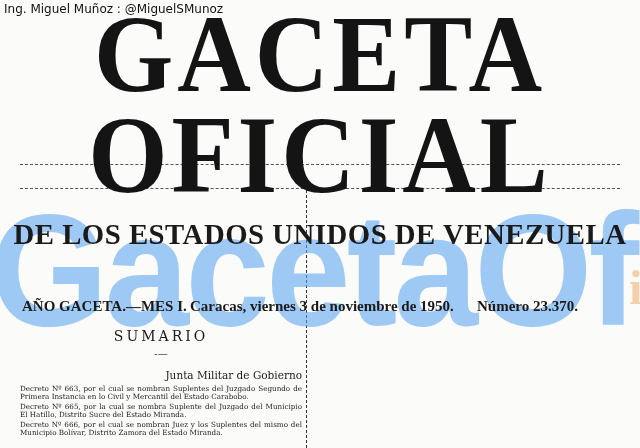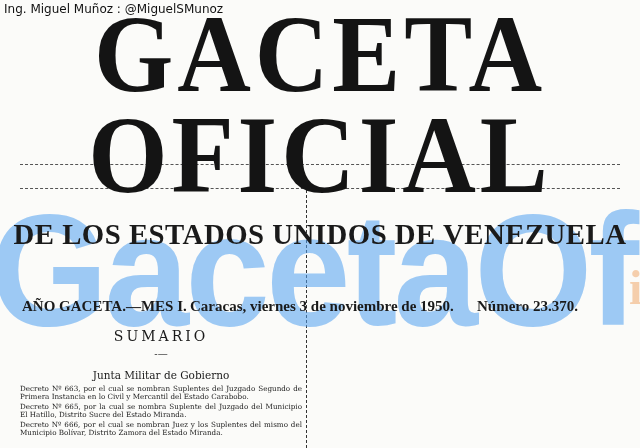--- a/index.html
+++ b/index.html
@@ -51,21 +51,21 @@
       border-left: 1.5px dashed #333;
     }
     .left-col { position: absolute; left: 20px; top: 196px; width: 282px; }
 
     .sumario {
       text-align: center; font-size: 14px; letter-spacing: 3px;
       margin: 0 0 2px 0; line-height: 20px;
     }
     .dash { text-align: center; font-size: 10px; line-height: 12px; margin-bottom: 8px; }
     .section-head {
-      text-align: center; font-size: 10.5px; line-height: 14px; margin: 3px 0 3px 0;
+      text-align: right; font-size: 10.5px; line-height: 14px; margin: 3px 0 3px 0;
     }
     .entry {
       font-size: 7.2px; line-height: 8.4px; text-align: justify;
       text-indent: 0; padding-left: 8px; margin-left: -8px; margin-bottom: 1px;
     }
 
     .wm-blue {
       position: absolute; top: 200px; left: -10px;
       font-family: "Liberation Sans", sans-serif; font-weight: bold;
       font-size: 160px; color: rgba(80,160,240,0.55);

